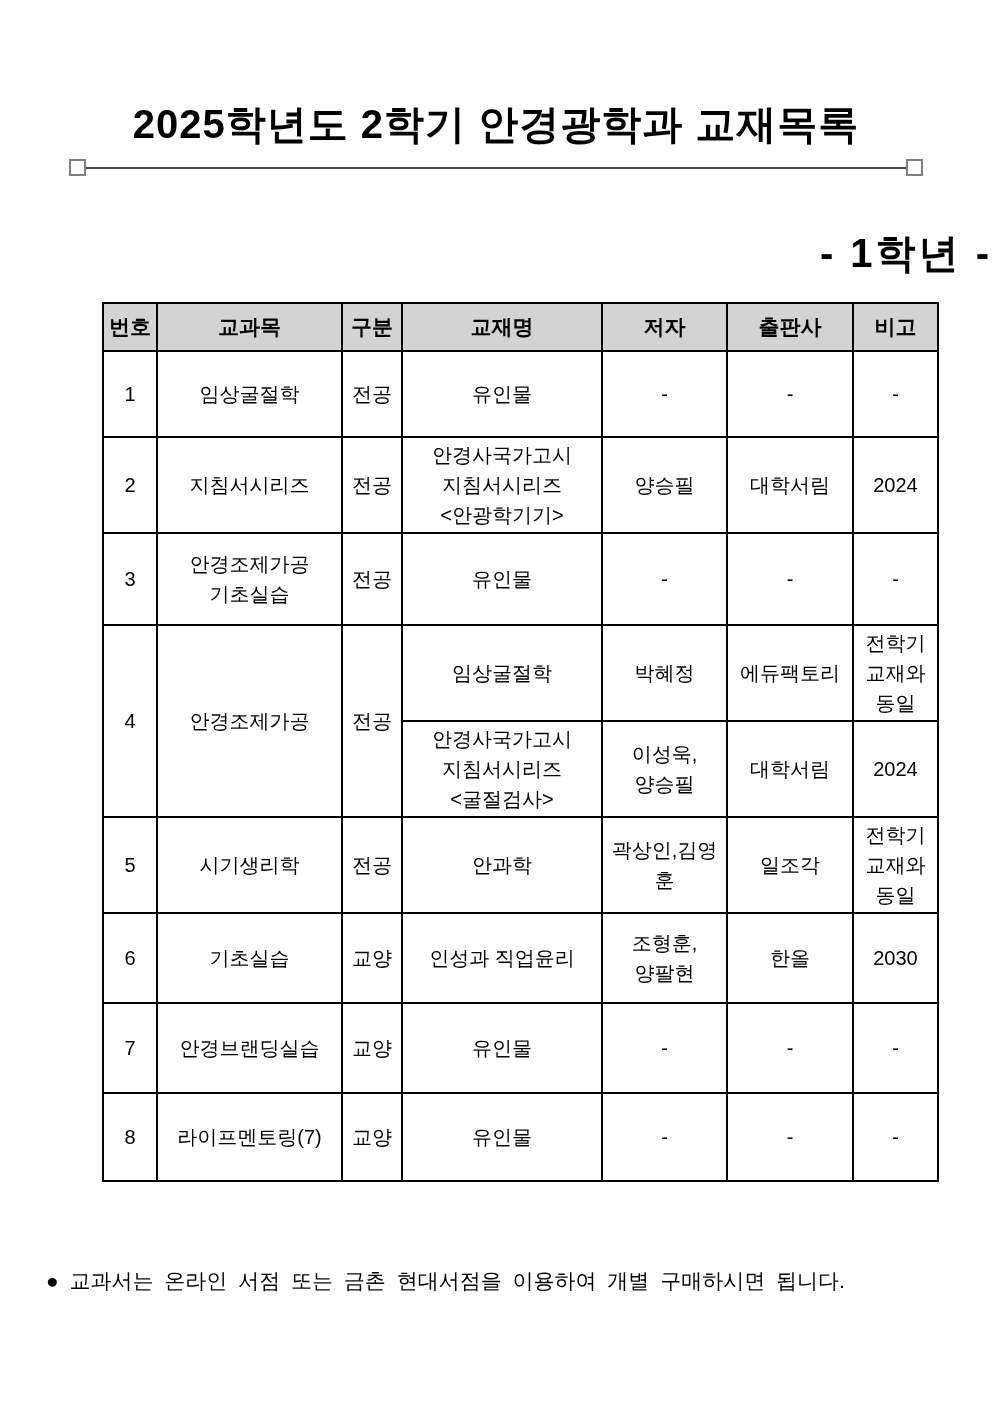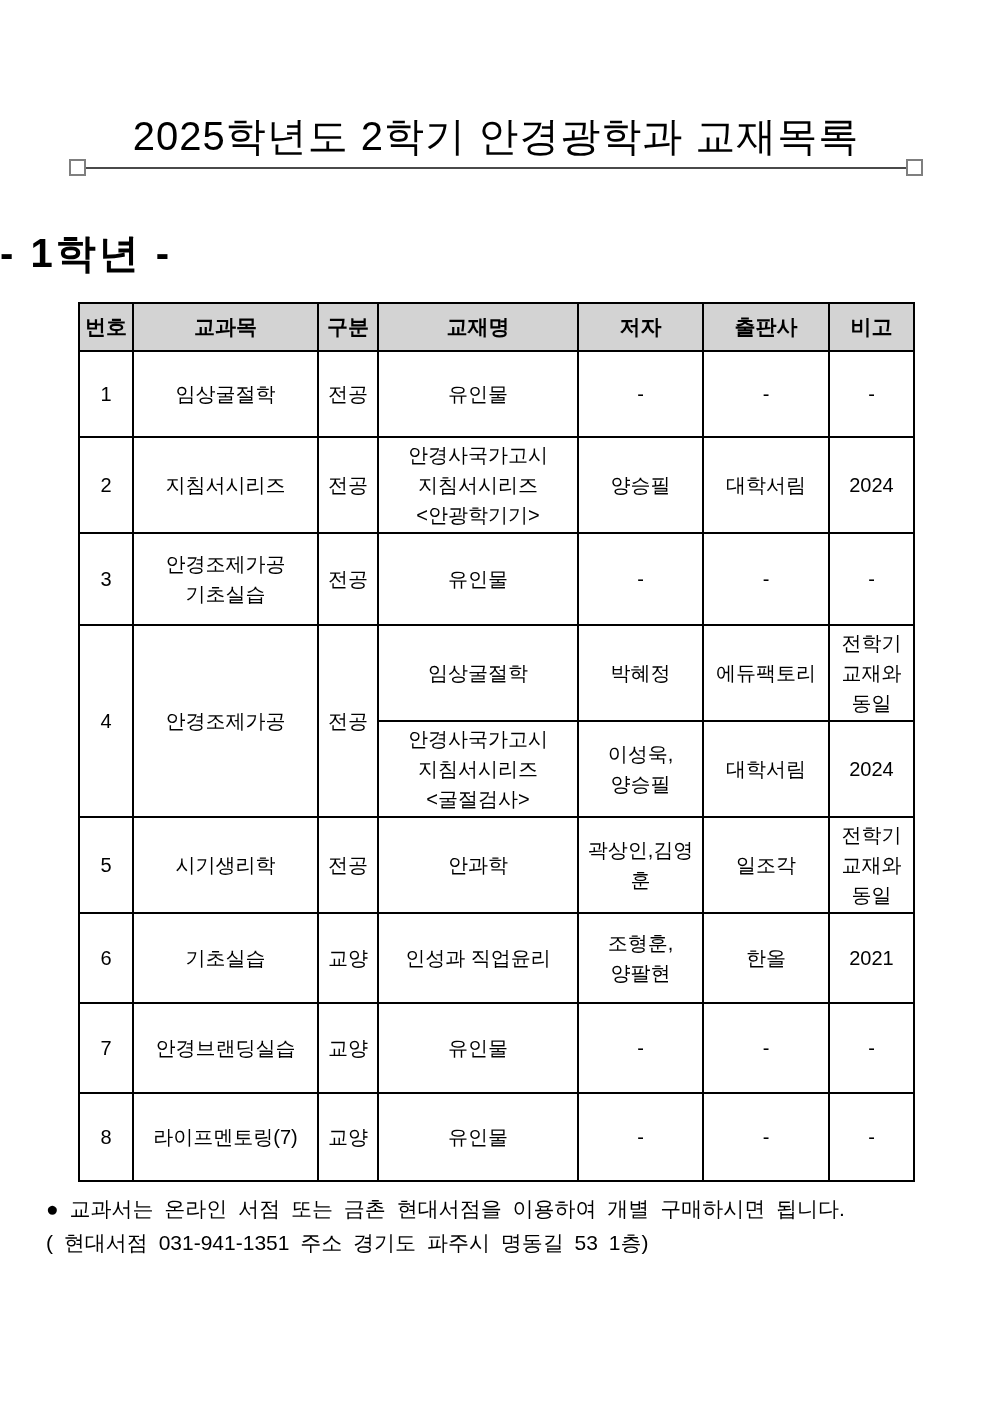--- a/index.html
+++ b/index.html
@@ -9,26 +9,26 @@
     width: 992px;
     height: 1403px;
     margin: 0 auto;
     background: #ffffff;
     font-family: "Liberation Sans", sans-serif;
     color: #000000;
     overflow: hidden;
   }
   .doc-title {
     position: absolute;
-    top: 109px;
+    top: 97px;
     left: 0;
     width: 100%;
     text-align: center;
     font-size: 40px;
-    font-weight: normal;
+    font-weight: bold;
     letter-spacing: 1px;
     white-space: nowrap;
   }
   .deco-line {
     position: absolute;
     top: 167px;
     left: 86px;
     width: 821px;
     height: 2px;
     background: #4a4a4a;
@@ -41,35 +41,36 @@
     background: #ffffff;
     border: 2px solid #7f7f7f;
   }
   .handle-left  { left: 69px; }
   .handle-right { left: 906px; }
   .doc-subtitle {
     position: absolute;
     top: 226px;
     left: 0;
     width: 100%;
-    text-align: left;
+    text-align: right;
     font-size: 40px;
     font-weight: bold;
     letter-spacing: 3px;
     white-space: nowrap;
   }
   .table-wrap {
     position: absolute;
     top: 302px;
     left: 78px;
   }
   table.book-table {
     border-collapse: collapse;
     table-layout: fixed;
     width: 835px;
+    margin-left: 24px;
   }
   .book-table th, .book-table td {
     border: 2px solid #000000;
     text-align: center;
     vertical-align: middle;
     padding: 2px 4px;
     font-size: 20px;
     line-height: 1.5;
     white-space: pre-line;
     word-break: break-all;
@@ -85,21 +86,21 @@
   tr.r3 { height: 92px; }
   tr.r4a { height: 92px; }
   tr.r4b { height: 96px; }
   tr.r5 { height: 92px; }
   tr.r6 { height: 90px; }
   tr.r7 { height: 90px; }
   tr.r8 { height: 88px; }
   .footer {
     position: absolute;
     left: 46px;
-    top: 1192px;
+    top: 1264px;
     width: 910px;
     font-size: 21px;
     line-height: 34px;
     word-spacing: 5px;
     white-space: nowrap;
   }
 </style>
 </head>
 <body>
 
@@ -198,21 +199,21 @@
 동일</td>
         </tr>
         <tr class="r6">
           <td>6</td>
           <td>기초실습</td>
           <td>교양</td>
           <td>인성과 직업윤리</td>
           <td>조형훈,
 양팔현</td>
           <td>한올</td>
-          <td>2021</td>
+          <td>2030</td>
         </tr>
         <tr class="r7">
           <td>7</td>
           <td>안경브랜딩실습</td>
           <td>교양</td>
           <td>유인물</td>
           <td>-</td>
           <td>-</td>
           <td>-</td>
         </tr>
@@ -224,16 +225,15 @@
           <td>-</td>
           <td>-</td>
           <td>-</td>
         </tr>
       </tbody>
     </table>
   </div>
 
   <div class="footer">
     <div>● 교과서는 온라인 서점 또는 금촌 현대서점을 이용하여 개별 구매하시면 됩니다.</div>
-    <div>( 현대서점 031-941-1351 주소 경기도 파주시 명동길 53 1층)</div>
   </div>
 
 </div>
 
 </body></html>

